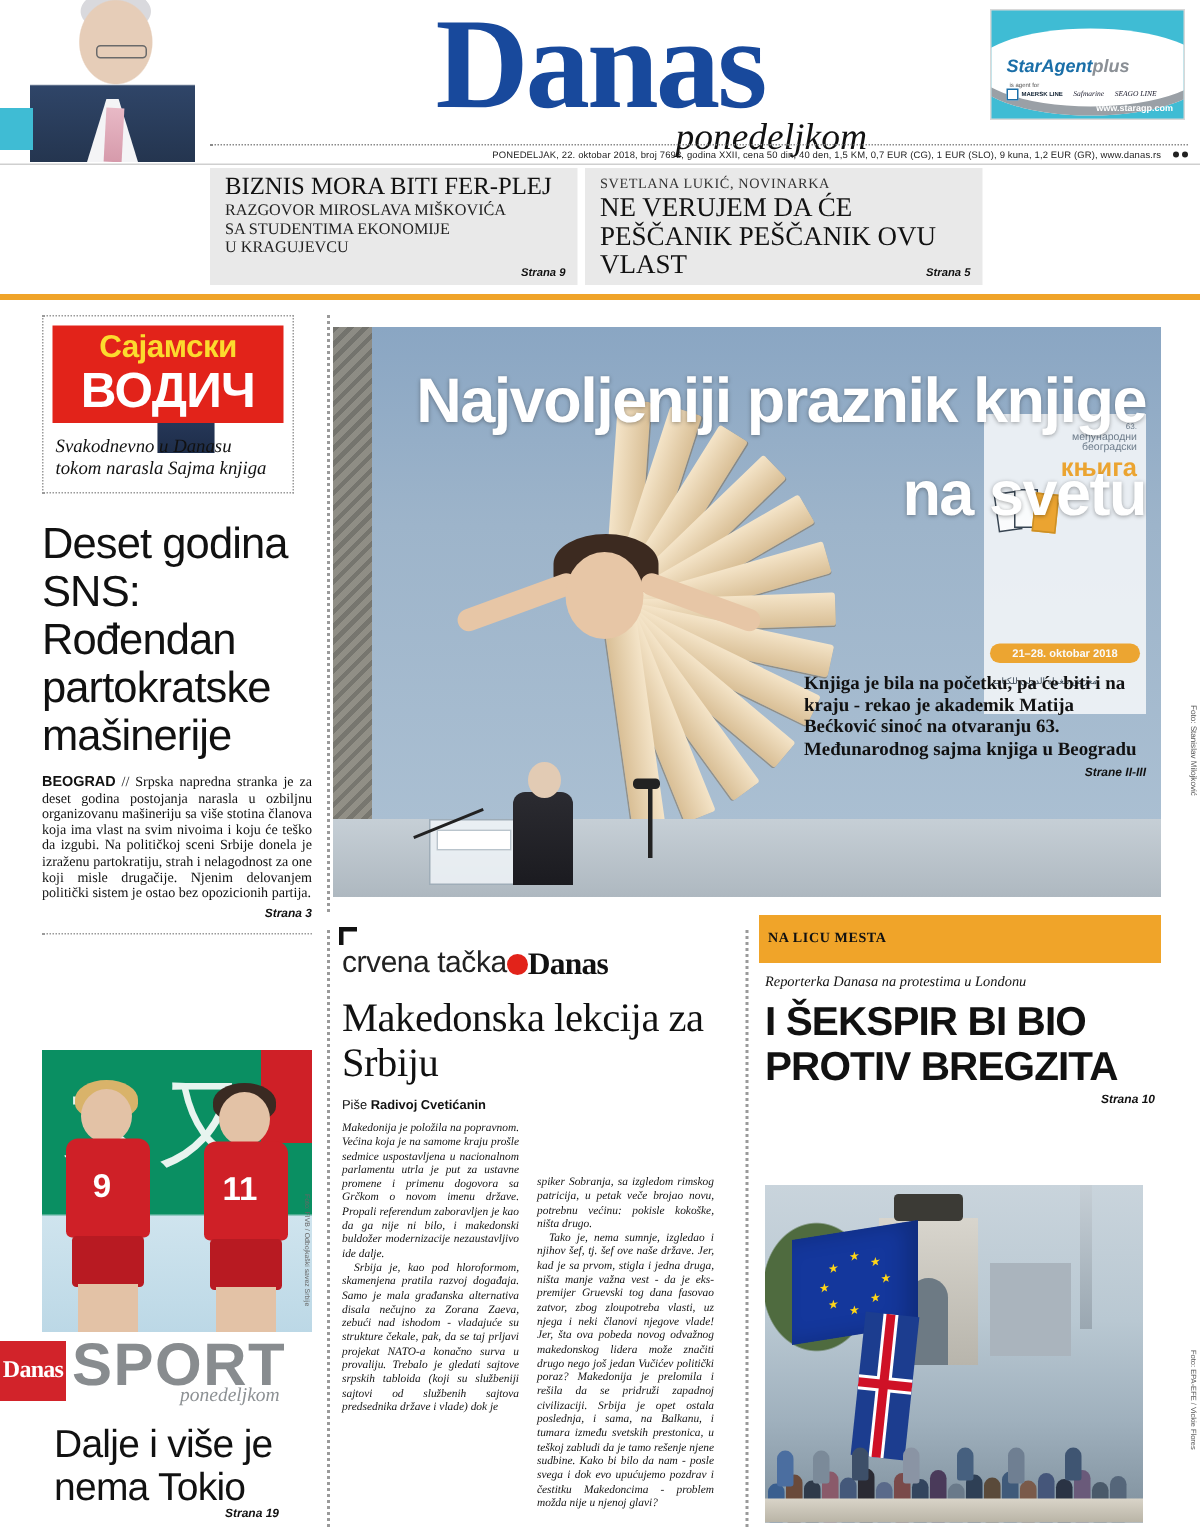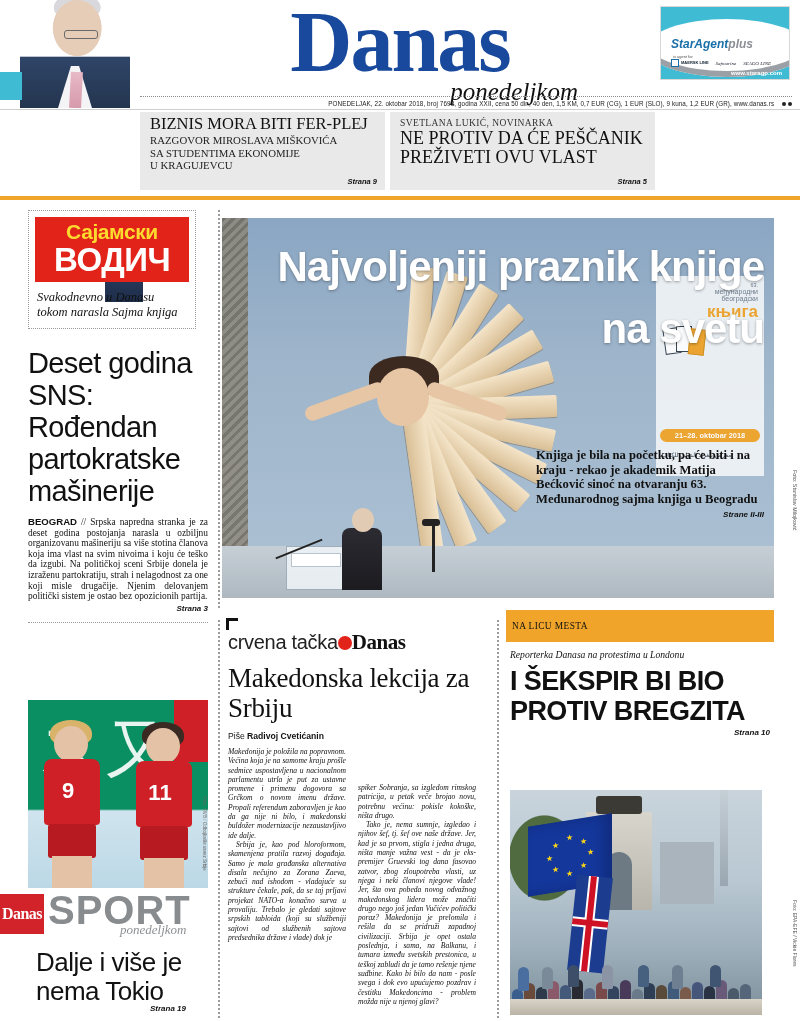--- a/index.html
+++ b/index.html
@@ -316,21 +316,21 @@
   }
   .ct-col p { text-indent: 8px; margin: 0; }
   .ct-col p.first { text-indent: 0; }
   .ct-col.shift { padding-top: 36px; }
 
   
   .lon-block { position: absolute; left: 506px; top: 610px; width: 268px; }
   .lon-banner {
     background: #f0a429; height: 21px; padding: 16px 6px;
     display: flex; align-items: center;
-    font-family: "Liberation Serif", serif; font-weight: normal; font-size: 9.4px;
+    font-family: "Liberation Serif", serif; font-weight: bold; font-size: 9.4px;
     color: #111; letter-spacing: .4px;
   }
   .lon-kicker {
     font-family: "Liberation Serif", serif; font-style: italic; font-size: 9.6px;
     color: #111; margin-top: 7px; padding-left: 4px;
   }
   .lon-title {
     font-family: "Liberation Sans", sans-serif; font-weight: bold;
     font-size: 27px; line-height: 30px; color: #111; margin-top: 6px;
     padding-left: 4px; letter-spacing: -0.6px;
@@ -421,21 +421,21 @@
   <div class="teaser teaser-a">
     <div class="tz-head">BIZNIS MORA BITI FER-PLEJ</div>
     <div class="tz-sub" style="white-space:pre-line;">RAZGOVOR MIROSLAVA MIŠKOVIĆA
 SA STUDENTIMA EKONOMIJE
 U KRAGUJEVCU</div>
     <div class="tz-page">Strana 9</div>
   </div>
 
   <div class="teaser teaser-b">
     <div class="tz-kicker">SVETLANA LUKIĆ, NOVINARKA</div>
-    <div class="tz-head big">NE PROTIV DA ĆE PEŠČANIK PREŽIVETI OVU VLAST</div>
+    <div class="tz-head big">NE VERUJEM DA ĆE PEŠČANIK PEŠČANIK OVU VLAST</div>
     <div class="tz-page">Strana 5</div>
   </div>
 
   <div class="teaser-photo-b">
     <div class="bg"></div>
     <div class="glasses"></div>
   </div>
 </div>
 <div class="orange-rule"></div>
 

